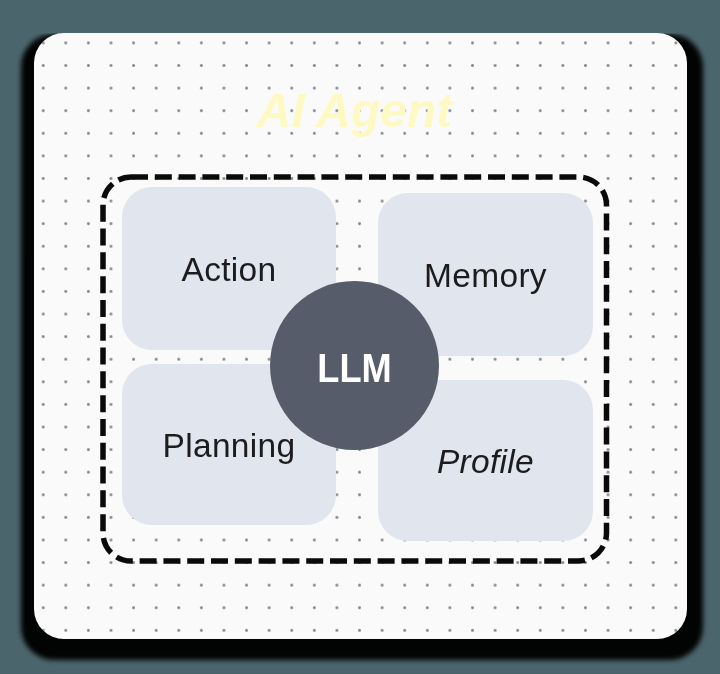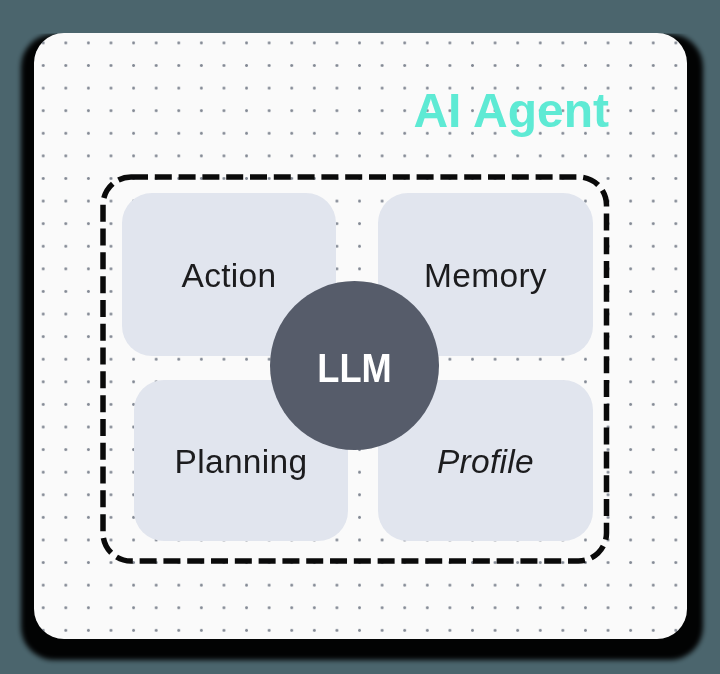--- a/index.html
+++ b/index.html
@@ -12,33 +12,33 @@
   svg.shadow{position:absolute;left:0;top:0;}
   .card{
     position:absolute;left:34px;top:33px;width:653px;height:606px;
     background-color:#fafafa;border-radius:30px;
     background-image:radial-gradient(circle,#848a95 1.25px,rgba(132,138,149,0) 1.55px);
     background-size:22.6px 22.6px;
     background-position:-2.1px -1.4px;
   }
   .title{
     position:absolute;left:100px;top:87px;width:509px;
-    text-align:right;
-    font-size:48px;font-weight:bold;color:#5eead4;
-    line-height:48px;transform:translateZ(0);
+    text-align:center;
+    font-size:48px;font-weight:bold;color:#fef9c3;
+    line-height:48px;transform:translateZ(0);font-style:italic;
   }
   .box{
     position:absolute;background:#E1E5EE;border-radius:30px;
     display:flex;align-items:center;justify-content:center;
     font-size:33.5px;color:#1c1c1e;letter-spacing:0.3px;
     padding-top:3px;box-sizing:border-box;transform:translateZ(0);
   }
-  .b1{left:122px;top:193px;width:214px;height:163px;}
+  .b1{left:122px;top:187px;width:214px;height:163px;}
   .b2{left:378px;top:193px;width:215px;height:163px;}
-  .b3{left:122px;top:380px;width:214px;height:161px;margin-left:12px;}
+  .b3{left:122px;top:364px;width:214px;height:161px;}
   .b4{left:378px;top:380px;width:215px;height:161px;font-style:italic;}
   .circle{
     position:absolute;left:270px;top:281px;width:169px;height:169px;
     background:#565C6A;border-radius:50%;
   }
   svg.overlay{position:absolute;left:0;top:0;transform:translateZ(0);}
 </style>
 </head>
 <body>
   <svg class="shadow" width="720" height="674" viewBox="0 0 720 674">

